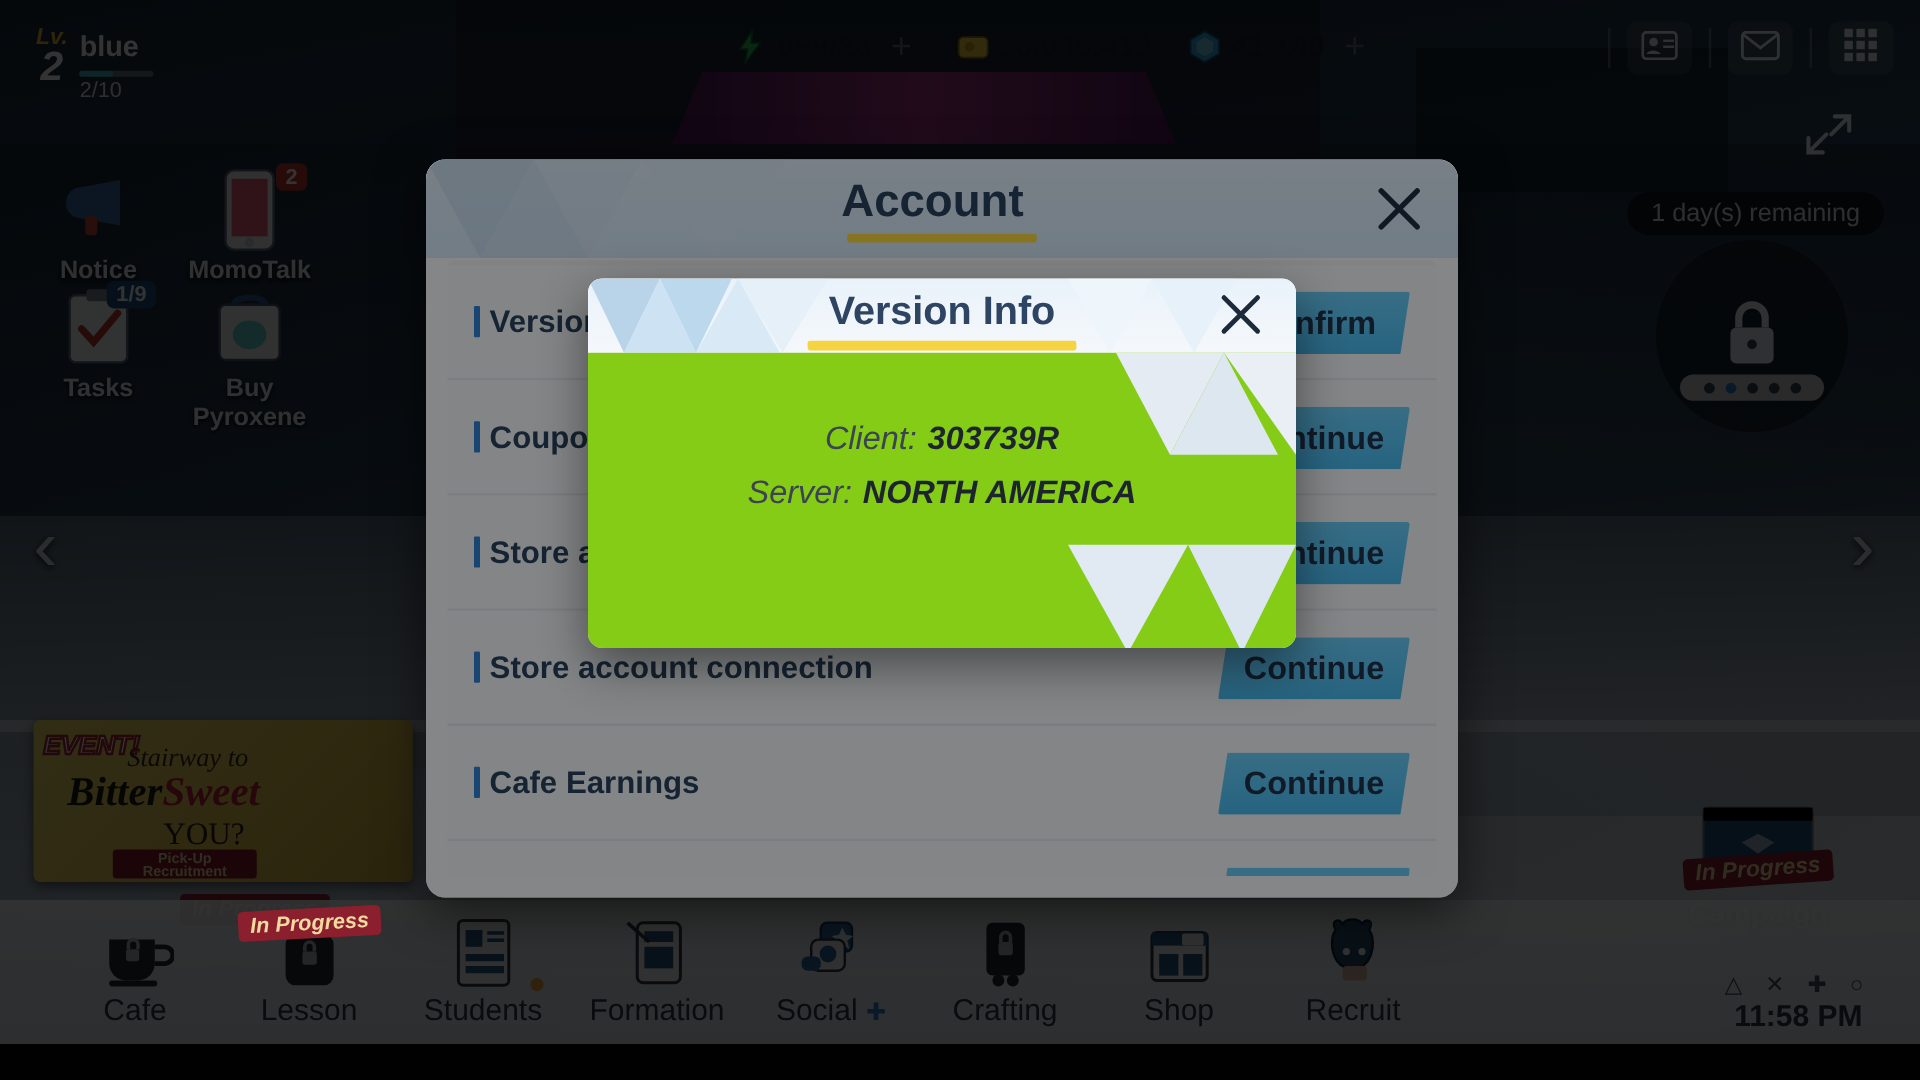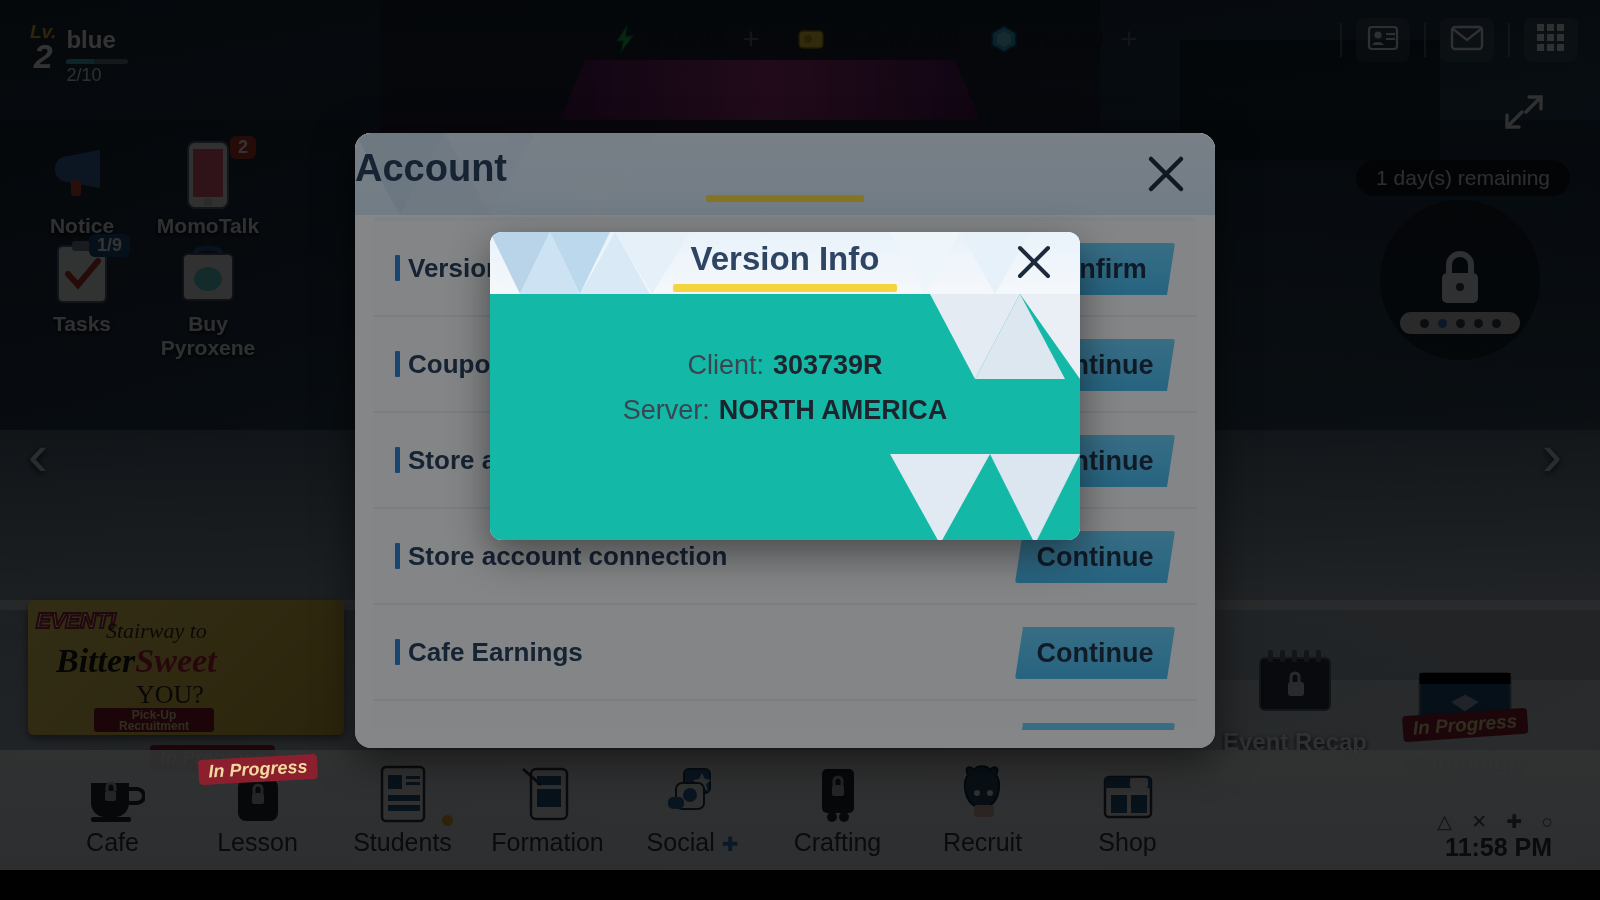--- a/index.html
+++ b/index.html
@@ -110,21 +110,21 @@
   #clock .time{font-size:25px;font-weight:bold;color:#2d3947;}
   #home-bar{position:absolute;left:0;bottom:0;width:1600px;height:30px;background:#05070a;}
 
   
   #account-dialog{
     position:absolute;left:355px;top:133px;width:860px;height:615px;border-radius:16px;
     background:#f2f5f8;box-shadow:0 10px 40px rgba(0,0,0,.55);overflow:hidden;
   }
   #acc-header{position:relative;height:82px;background:linear-gradient(180deg,#dce9f6,#cfe2f2);}
   #acc-header .facets{position:absolute;inset:0;opacity:.55;}
-  #acc-title{position:absolute;left:0;right:16px;top:14px;text-align:left;font-size:38px;font-weight:bold;color:#29405c;}
+  #acc-title{position:absolute;left:0;right:16px;top:14px;text-align:center;font-size:38px;font-weight:bold;color:#29405c;}
   #acc-underline{position:absolute;left:50%;transform:translateX(-50%);top:62px;width:158px;height:7px;background:#f5d43f;border-radius:2px;}
   #acc-close{position:absolute;right:24px;top:18px;width:50px;height:50px;display:flex;align-items:center;justify-content:center;}
   #acc-body{position:absolute;left:18px;top:84px;right:18px;bottom:18px;background:#e9edf1;border-radius:6px;padding:4px 0 0 0;overflow:hidden;}
   .acc-row{position:relative;height:96px;background:#eef2f5;border-bottom:2px solid #dfe5ea;display:flex;align-items:center;}
   .acc-row .rlabel{display:flex;align-items:center;font-size:26px;font-weight:bold;color:#29405c;padding-left:22px;}
   .acc-row .rbar{width:5px;height:26px;background:#2f7fd1;margin-right:8px;border-radius:1px;}
   .acc-btn{position:absolute;right:22px;top:22px;width:160px;height:52px;
       background:linear-gradient(180deg,#67c8f2,#46b6ea);
       color:#1f3048;font-size:27px;font-weight:bold;display:flex;align-items:center;justify-content:center;
       clip-path:polygon(5% 0,100% 0,95% 100%,0% 100%);border-radius:3px;}
@@ -135,21 +135,21 @@
   
   #version-modal{
     position:absolute;left:490px;top:232px;width:590px;height:308px;border-radius:12px;
     background:#f0f2f4;box-shadow:0 14px 40px rgba(0,0,0,.45);overflow:hidden;
   }
   #vm-header{position:relative;height:62px;background:linear-gradient(180deg,#e9f2fa,#f5f8fb);}
   #vm-header .facets{position:absolute;inset:0;}
   #vm-title{position:absolute;left:0;right:0;top:8px;text-align:center;font-size:33px;font-weight:bold;color:#2d4462;}
   #vm-underline{position:absolute;left:50%;transform:translateX(-50%);top:52px;width:224px;height:8px;background:#f5d43f;border-radius:2px;}
   #vm-close{position:absolute;right:24px;top:10px;width:44px;height:44px;display:flex;align-items:center;justify-content:center;}
-  #vm-body{position:absolute;left:0;top:62px;right:0;bottom:0;background:#14b8a6;overflow:hidden;}
+  #vm-body{position:absolute;left:0;top:62px;right:0;bottom:0;background:#84cc16;overflow:hidden;font-style:italic;}
   #vm-body .facets{position:absolute;inset:0;}
   #vm-rows{position:relative;padding-top:56px;}
   .vm-row{display:flex;justify-content:center;align-items:baseline;gap:9px;margin-bottom:14px;}
   .vm-key{font-size:27px;color:#3b4450;}
   .vm-val{font-size:27px;font-weight:bold;color:#1d242e;}
   #vm-confirm{position:absolute;left:50%;transform:translateX(-50%);top:255px;width:295px;height:74px;
       background:linear-gradient(180deg,#7fd3f7,#4ec2f2 60%,#45bdf0);
       display:flex;align-items:center;justify-content:center;
       font-size:36px;font-weight:bold;color:#2a3c54;
       clip-path:polygon(4% 0,100% 0,96% 100%,0% 100%);
@@ -337,37 +337,20 @@
     </span>
   </div>
   <div id="dots">
     <i></i>
     <i class="on"></i>
     <i></i>
     <i></i>
     <i></i>
   </div>
 
-  <div class="corner-ico" style="left:1200px;top:640px;">
-    <div class="glyph">
-      <svg width="90" height="74" viewBox="0 0 90 74">
-          <rect x="10" y="12" width="70" height="52" rx="5" fill="#2a3442" stroke="#626e7c" stroke-width="2"></rect>
-          <g fill="#626e7c">
-            <rect x="18" y="4" width="5" height="12" rx="2"></rect>
-            <rect x="30" y="4" width="5" height="12" rx="2"></rect>
-            <rect x="42" y="4" width="5" height="12" rx="2"></rect>
-            <rect x="54" y="4" width="5" height="12" rx="2"></rect>
-            <rect x="66" y="4" width="5" height="12" rx="2"></rect>
-          </g>
-          <rect x="38" y="36" width="16" height="14" rx="3" fill="#c9d3dc"></rect>
-          <path d="M41 36v-5a4 4 0 018 0v5" fill="none" stroke="#c9d3dc" stroke-width="3"></path>
-        </svg>
-    </div>
-    <div class="cap">Event Recap</div>
-  </div>
 
   <div class="corner-ico" style="left:1370px;top:660px;">
     <div class="glyph">
       <svg width="110" height="78" viewBox="0 0 110 78">
           <rect x="5" y="6" width="100" height="64" rx="5" fill="#1d4f7a" stroke="#6f7e8d" stroke-width="2"></rect>
           <rect x="5" y="6" width="100" height="12" fill="#3a4personalities"></rect>
           <polygon points="55,30 70,38 55,48 40,38" fill="#9fb6c9"></polygon>
         </svg>
     </div>
     <div class="inprog">In Progress</div>
@@ -453,41 +436,41 @@
             <path d="M24 20v-4a4 4 0 018 0v4" fill="none" stroke="#aeb8c2" stroke-width="3"></path>
             <circle cx="22" cy="52" r="5" fill="#222a34"></circle>
             <circle cx="34" cy="52" r="5" fill="#222a34"></circle>
           </svg>
       </div>
       <div class="cap">Crafting</div>
     </div>
 
     <div class="nav-item">
       <div class="glyph">
-        <svg width="62" height="62" viewBox="0 0 62 62">
-            <path d="M16 12c-4-8 2-10 6-5 3-5 13-5 16 0 4-5 10-3 6 5 5 6 5 26-9 32H25C11 38 11 18 16 12z" fill="#2b4f6e" stroke="#162a3d" stroke-width="2"></path>
-            <circle cx="25" cy="30" r="3" fill="#eef3f7"></circle>
-            <circle cx="38" cy="30" r="3" fill="#eef3f7"></circle>
-            <rect x="22" y="42" width="20" height="12" rx="3" fill="#d9b3a0"></rect>
-          </svg>
-      </div>
-      <div class="cap">Recruit</div>
-    </div>
-
-    <div class="nav-item">
-      <div class="glyph">
         <svg width="62" height="58" viewBox="0 0 62 58">
             <rect x="8" y="10" width="46" height="40" rx="4" fill="#f2f5f8" stroke="#2d3947" stroke-width="2.5"></rect>
             <rect x="8" y="10" width="46" height="11" fill="#2a5a86"></rect>
             <rect x="33" y="11" width="18" height="10" rx="2" fill="#f2f5f8"></rect>
             <rect x="14" y="28" width="16" height="18" fill="#2a5a86"></rect>
             <rect x="34" y="28" width="16" height="18" fill="#2a5a86"></rect>
           </svg>
       </div>
       <div class="cap">Shop</div>
+    </div>
+
+    <div class="nav-item">
+      <div class="glyph">
+        <svg width="62" height="62" viewBox="0 0 62 62">
+            <path d="M16 12c-4-8 2-10 6-5 3-5 13-5 16 0 4-5 10-3 6 5 5 6 5 26-9 32H25C11 38 11 18 16 12z" fill="#2b4f6e" stroke="#162a3d" stroke-width="2"></path>
+            <circle cx="25" cy="30" r="3" fill="#eef3f7"></circle>
+            <circle cx="38" cy="30" r="3" fill="#eef3f7"></circle>
+            <rect x="22" y="42" width="20" height="12" rx="3" fill="#d9b3a0"></rect>
+          </svg>
+      </div>
+      <div class="cap">Recruit</div>
     </div>
   </div>
 
   <div id="clock">
     <div class="syms">△ ✕ ✚ ○</div>
     <div class="time">11:58 PM</div>
   </div>
   <div id="home-bar"></div>
 </div>
 

